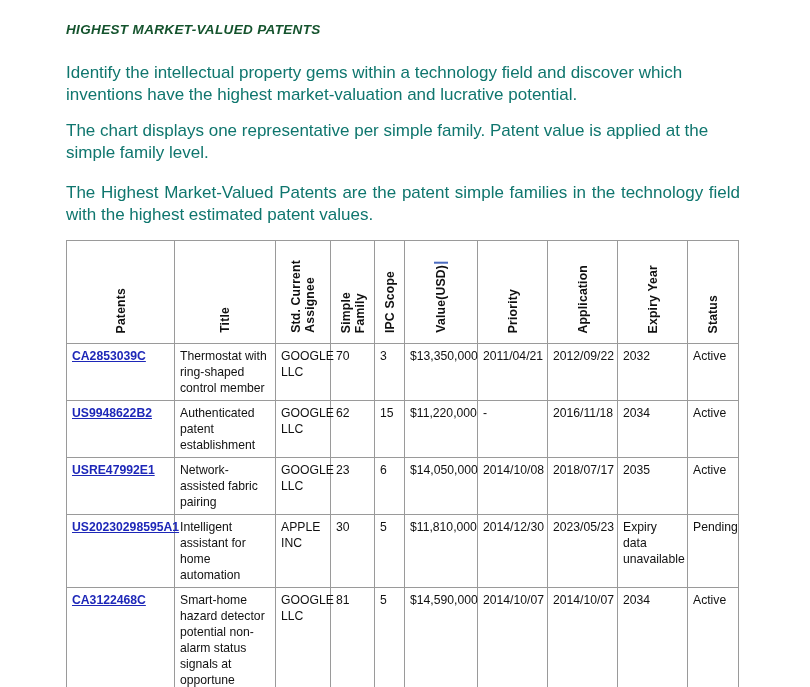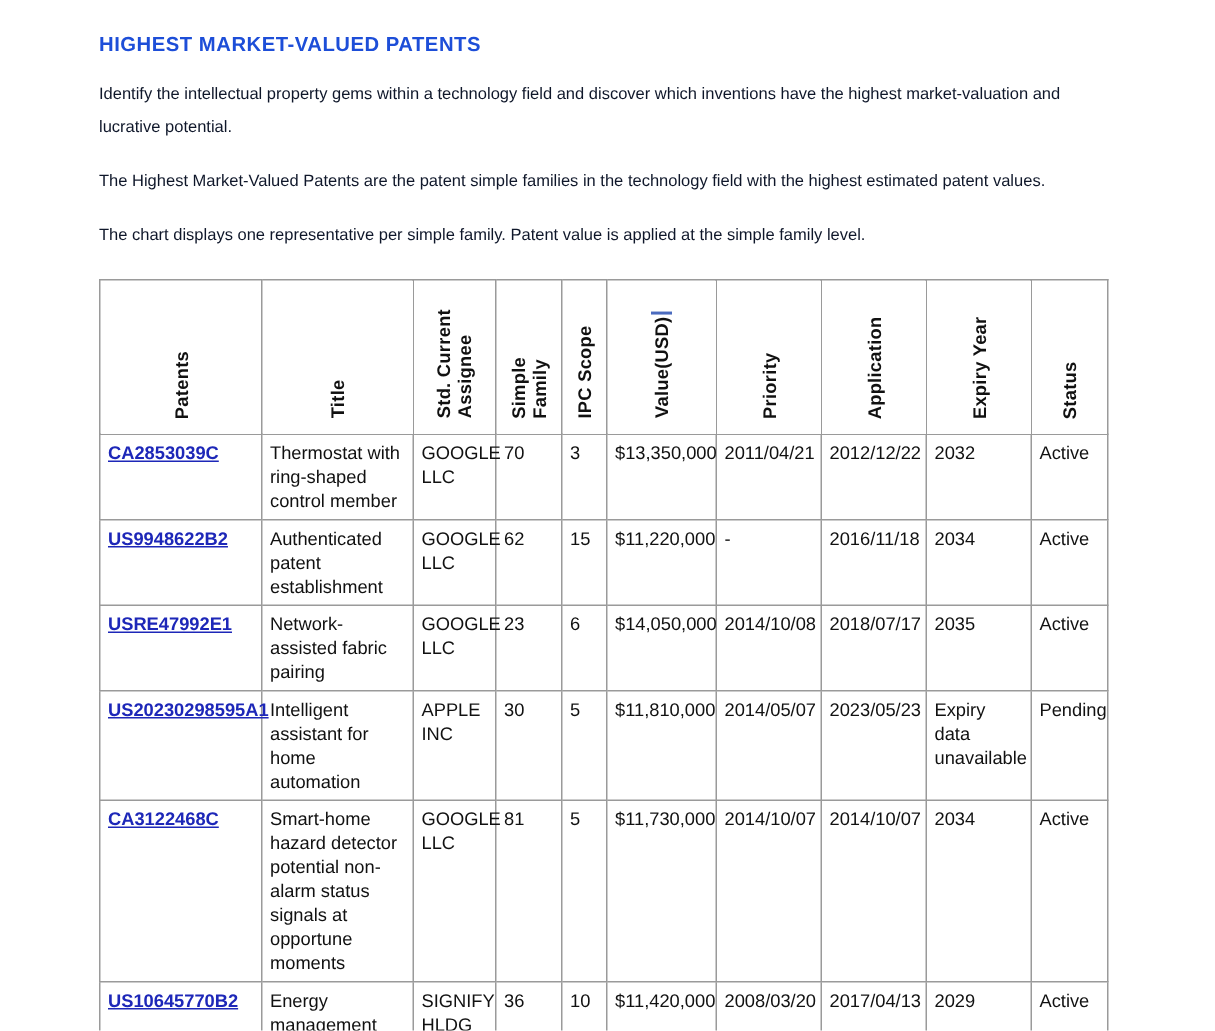--- a/index.html
+++ b/index.html
@@ -27,30 +27,31 @@
   .content {
     position: absolute;
     left: 66px;
     top: 22px;
     width: 674px;
   }
 
   .doc-title {
     font-size: 13.5px;
     font-weight: bold;
-    color: #1d4ed8;
+    color: #14532d;
     letter-spacing: 0.35px;
-    margin: 0 0 14px 0;
+    margin: 0 0 24px 0;
     line-height: 1.2;
+    font-style: italic;
   }
 
   p.para {
-    font-size: 11px;
+    font-size: 17px;
     line-height: 22px;
-    color: #0f172a;
+    color: #0f766e;
     margin: 0 0 14px 0;
   }
   p.para.justified {
     text-align: justify;
     text-align-last: left;
   }
   p.para.last {
     margin-bottom: 18px;
   }
 
@@ -134,22 +135,22 @@
 </style>
 </head>
 <body>
 
 <div class="page">
   <div class="content">
 
     <h1 class="doc-title">HIGHEST MARKET-VALUED PATENTS</h1>
 
     <p class="para">Identify the intellectual property gems within a technology field and discover which inventions have the highest market-valuation and lucrative potential.</p>
+    <p class="para last">The chart displays one representative per simple family. Patent value is applied at the simple family level.</p>
     <p class="para justified">The Highest Market-Valued Patents are the patent simple families in the technology field with the highest estimated patent values.</p>
-    <p class="para last">The chart displays one representative per simple family. Patent value is applied at the simple family level.</p>
 
     <table class="patents">
       <colgroup>
         <col class="c-patents">
           <col class="c-title">
           <col class="c-assignee">
         <col class="c-family">
           <col class="c-ipc">
           <col class="c-value">
         <col class="c-priority">
@@ -215,21 +216,21 @@
       </thead>
       <tbody id="patents-tbody">
           <tr>
             <td class="patent-cell"><a class="patent-link">CA2853039C</a></td>
             <td class="title"><span>Thermostat with ring-shaped control member</span></td>
             <td class="assignee"><span>GOOGLE LLC</span></td>
             <td class="num"><span>70</span></td>
             <td class="num"><span>3</span></td>
             <td class="money"><span>$13,350,000</span></td>
             <td class="date"><span>2011/04/21</span></td>
-            <td class="date"><span>2012/12/22</span></td>
+            <td class="date"><span>2012/09/22</span></td>
             <td class="year"><span>2032</span></td>
             <td class="status"><span>Active</span></td>
           </tr>
           <tr>
             <td class="patent-cell"><a class="patent-link">US9948622B2</a></td>
             <td class="title"><span>Authenticated patent establishment</span></td>
             <td class="assignee"><span>GOOGLE LLC</span></td>
             <td class="num"><span>62</span></td>
             <td class="num"><span>15</span></td>
             <td class="money"><span>$11,220,000</span></td>
@@ -250,32 +251,32 @@
             <td class="year"><span>2035</span></td>
             <td class="status"><span>Active</span></td>
           </tr>
           <tr>
             <td class="patent-cell"><a class="patent-link">US20230298595A1</a></td>
             <td class="title"><span>Intelligent assistant for home automation</span></td>
             <td class="assignee"><span>APPLE INC</span></td>
             <td class="num"><span>30</span></td>
             <td class="num"><span>5</span></td>
             <td class="money"><span>$11,810,000</span></td>
-            <td class="date"><span>2014/05/07</span></td>
+            <td class="date"><span>2014/12/30</span></td>
             <td class="date"><span>2023/05/23</span></td>
             <td class="year"><span>Expiry data unavailable</span></td>
             <td class="status"><span>Pending</span></td>
           </tr>
           <tr>
             <td class="patent-cell"><a class="patent-link">CA3122468C</a></td>
             <td class="title"><span>Smart-home hazard detector potential non-alarm status signals at opportune moments</span></td>
             <td class="assignee"><span>GOOGLE LLC</span></td>
             <td class="num"><span>81</span></td>
             <td class="num"><span>5</span></td>
-            <td class="money"><span>$11,730,000</span></td>
+            <td class="money"><span>$14,590,000</span></td>
             <td class="date"><span>2014/10/07</span></td>
             <td class="date"><span>2014/10/07</span></td>
             <td class="year"><span>2034</span></td>
             <td class="status"><span>Active</span></td>
           </tr>
           <tr>
             <td class="patent-cell"><a class="patent-link">US10645770B2</a></td>
             <td class="title"><span>Energy management system</span></td>
             <td class="assignee"><span>SIGNIFY HLDG BV</span></td>
             <td class="num"><span>36</span></td>

